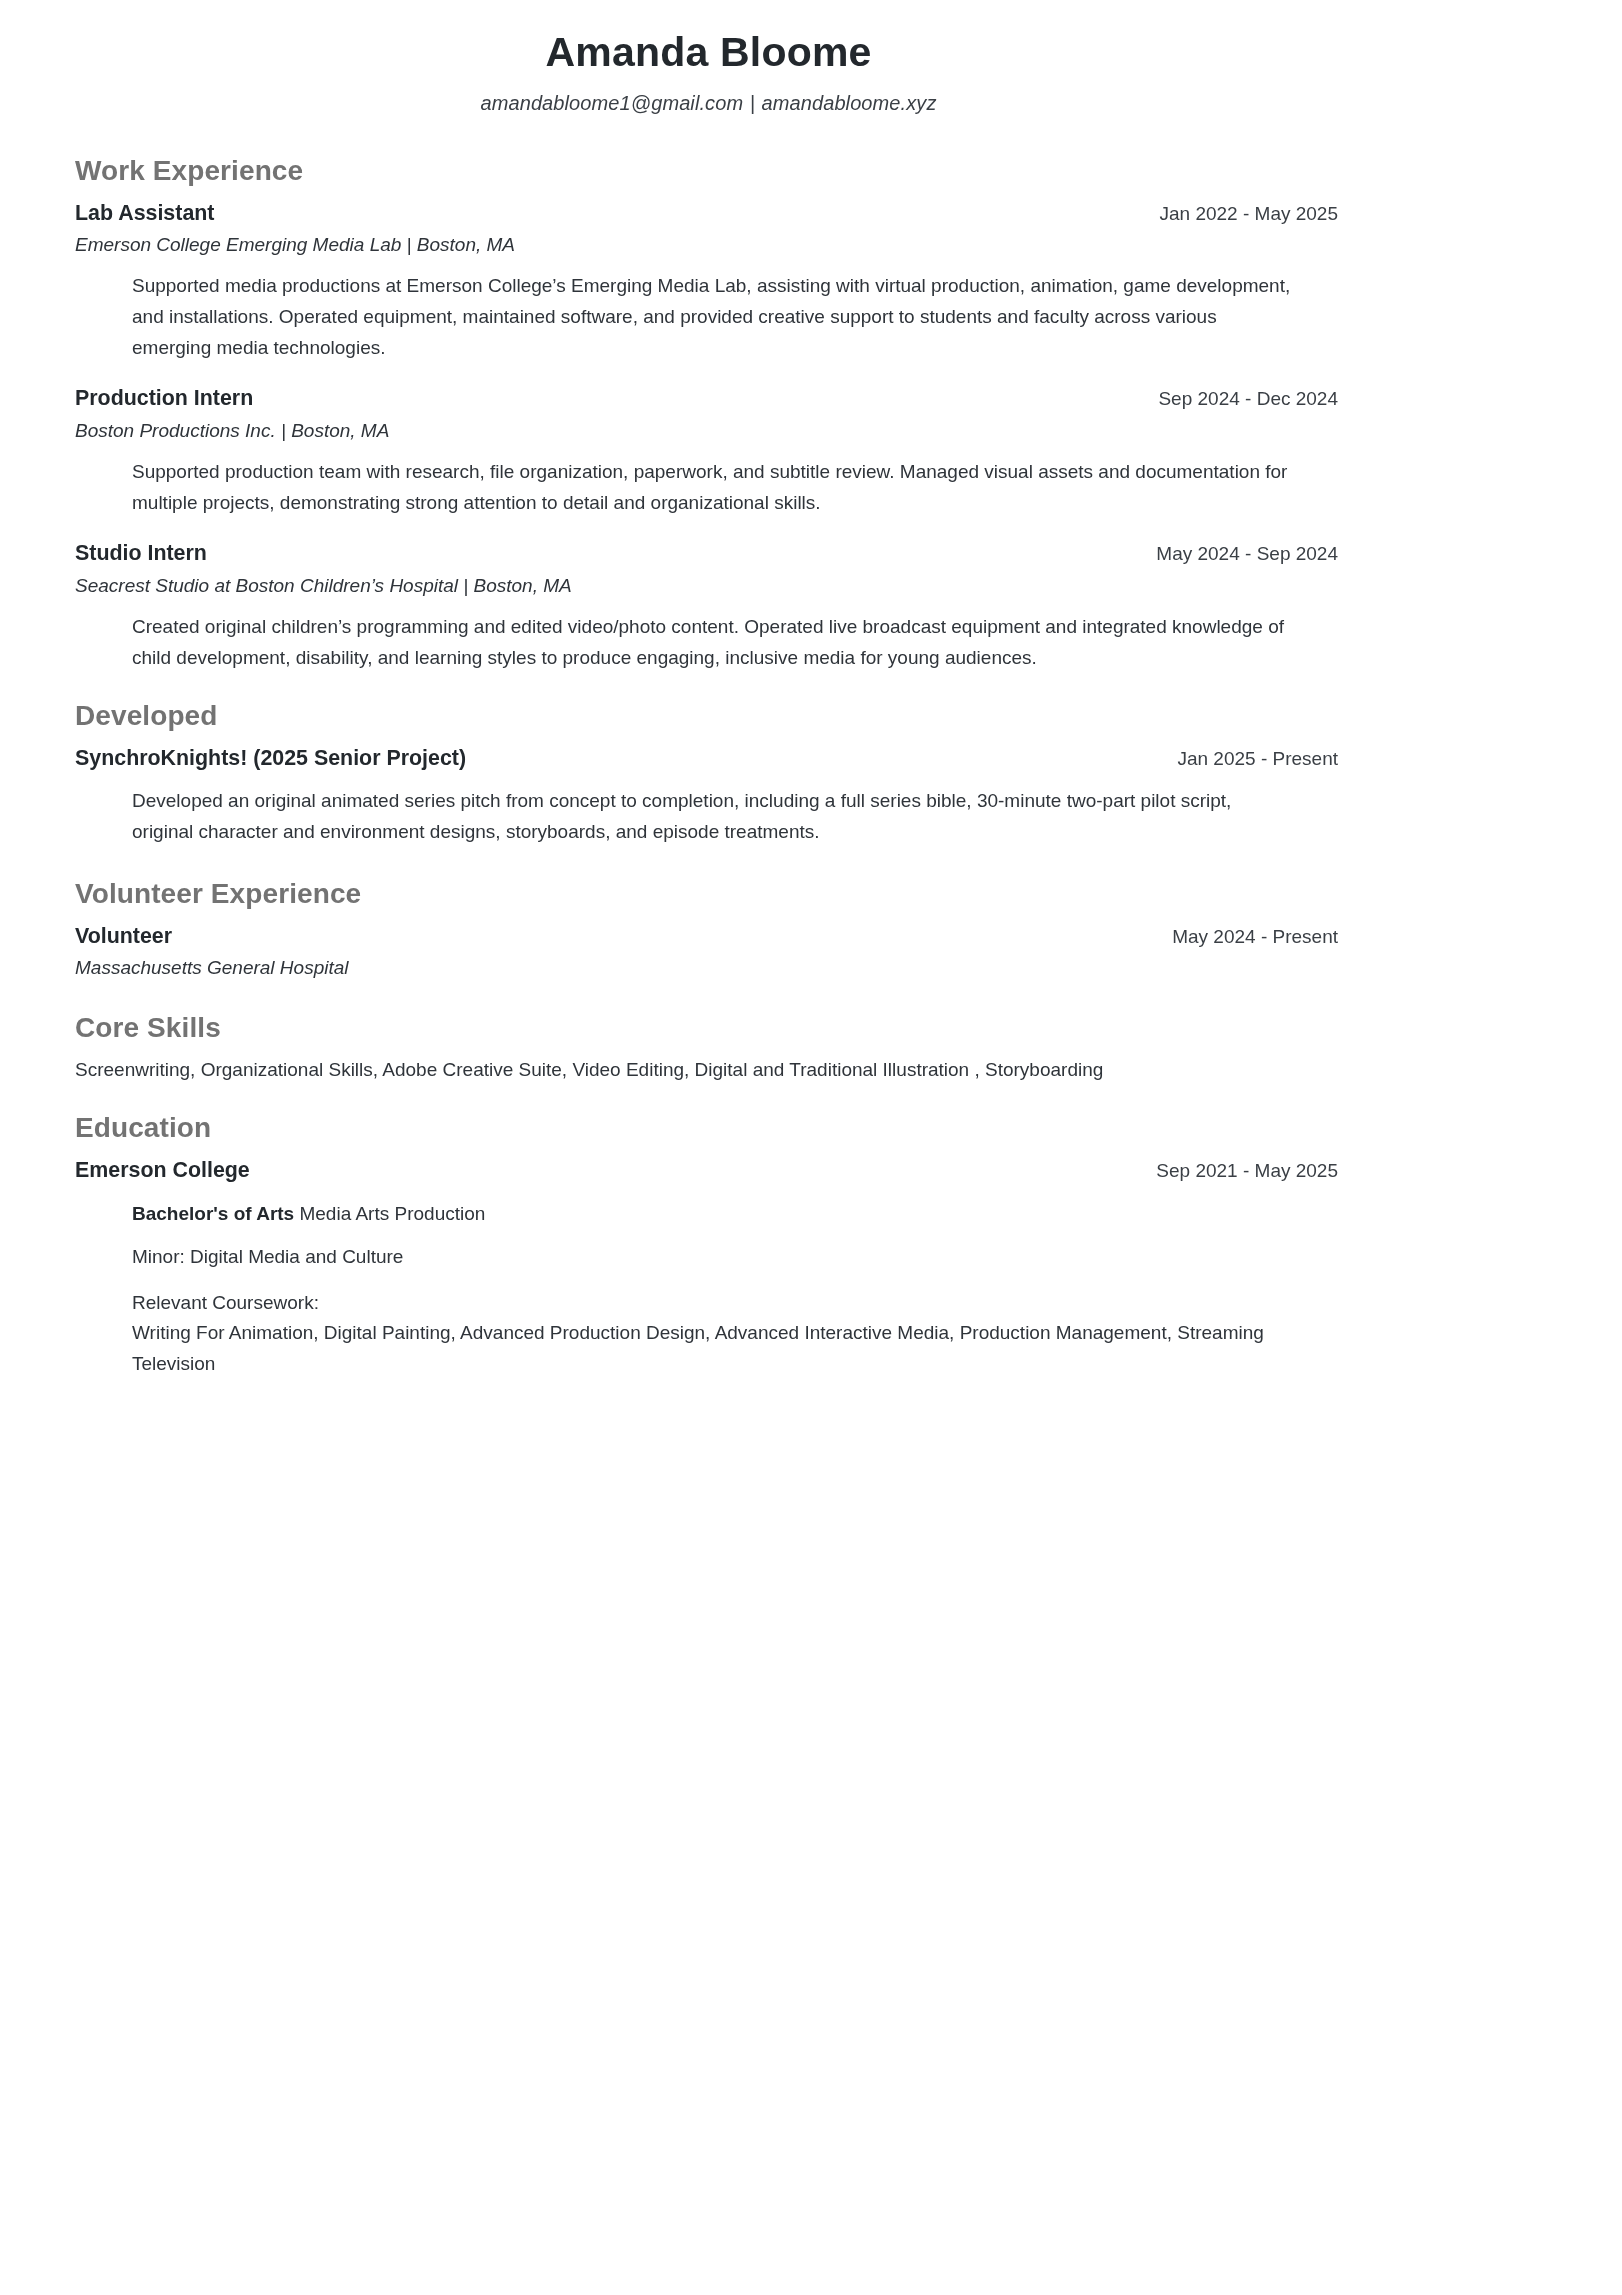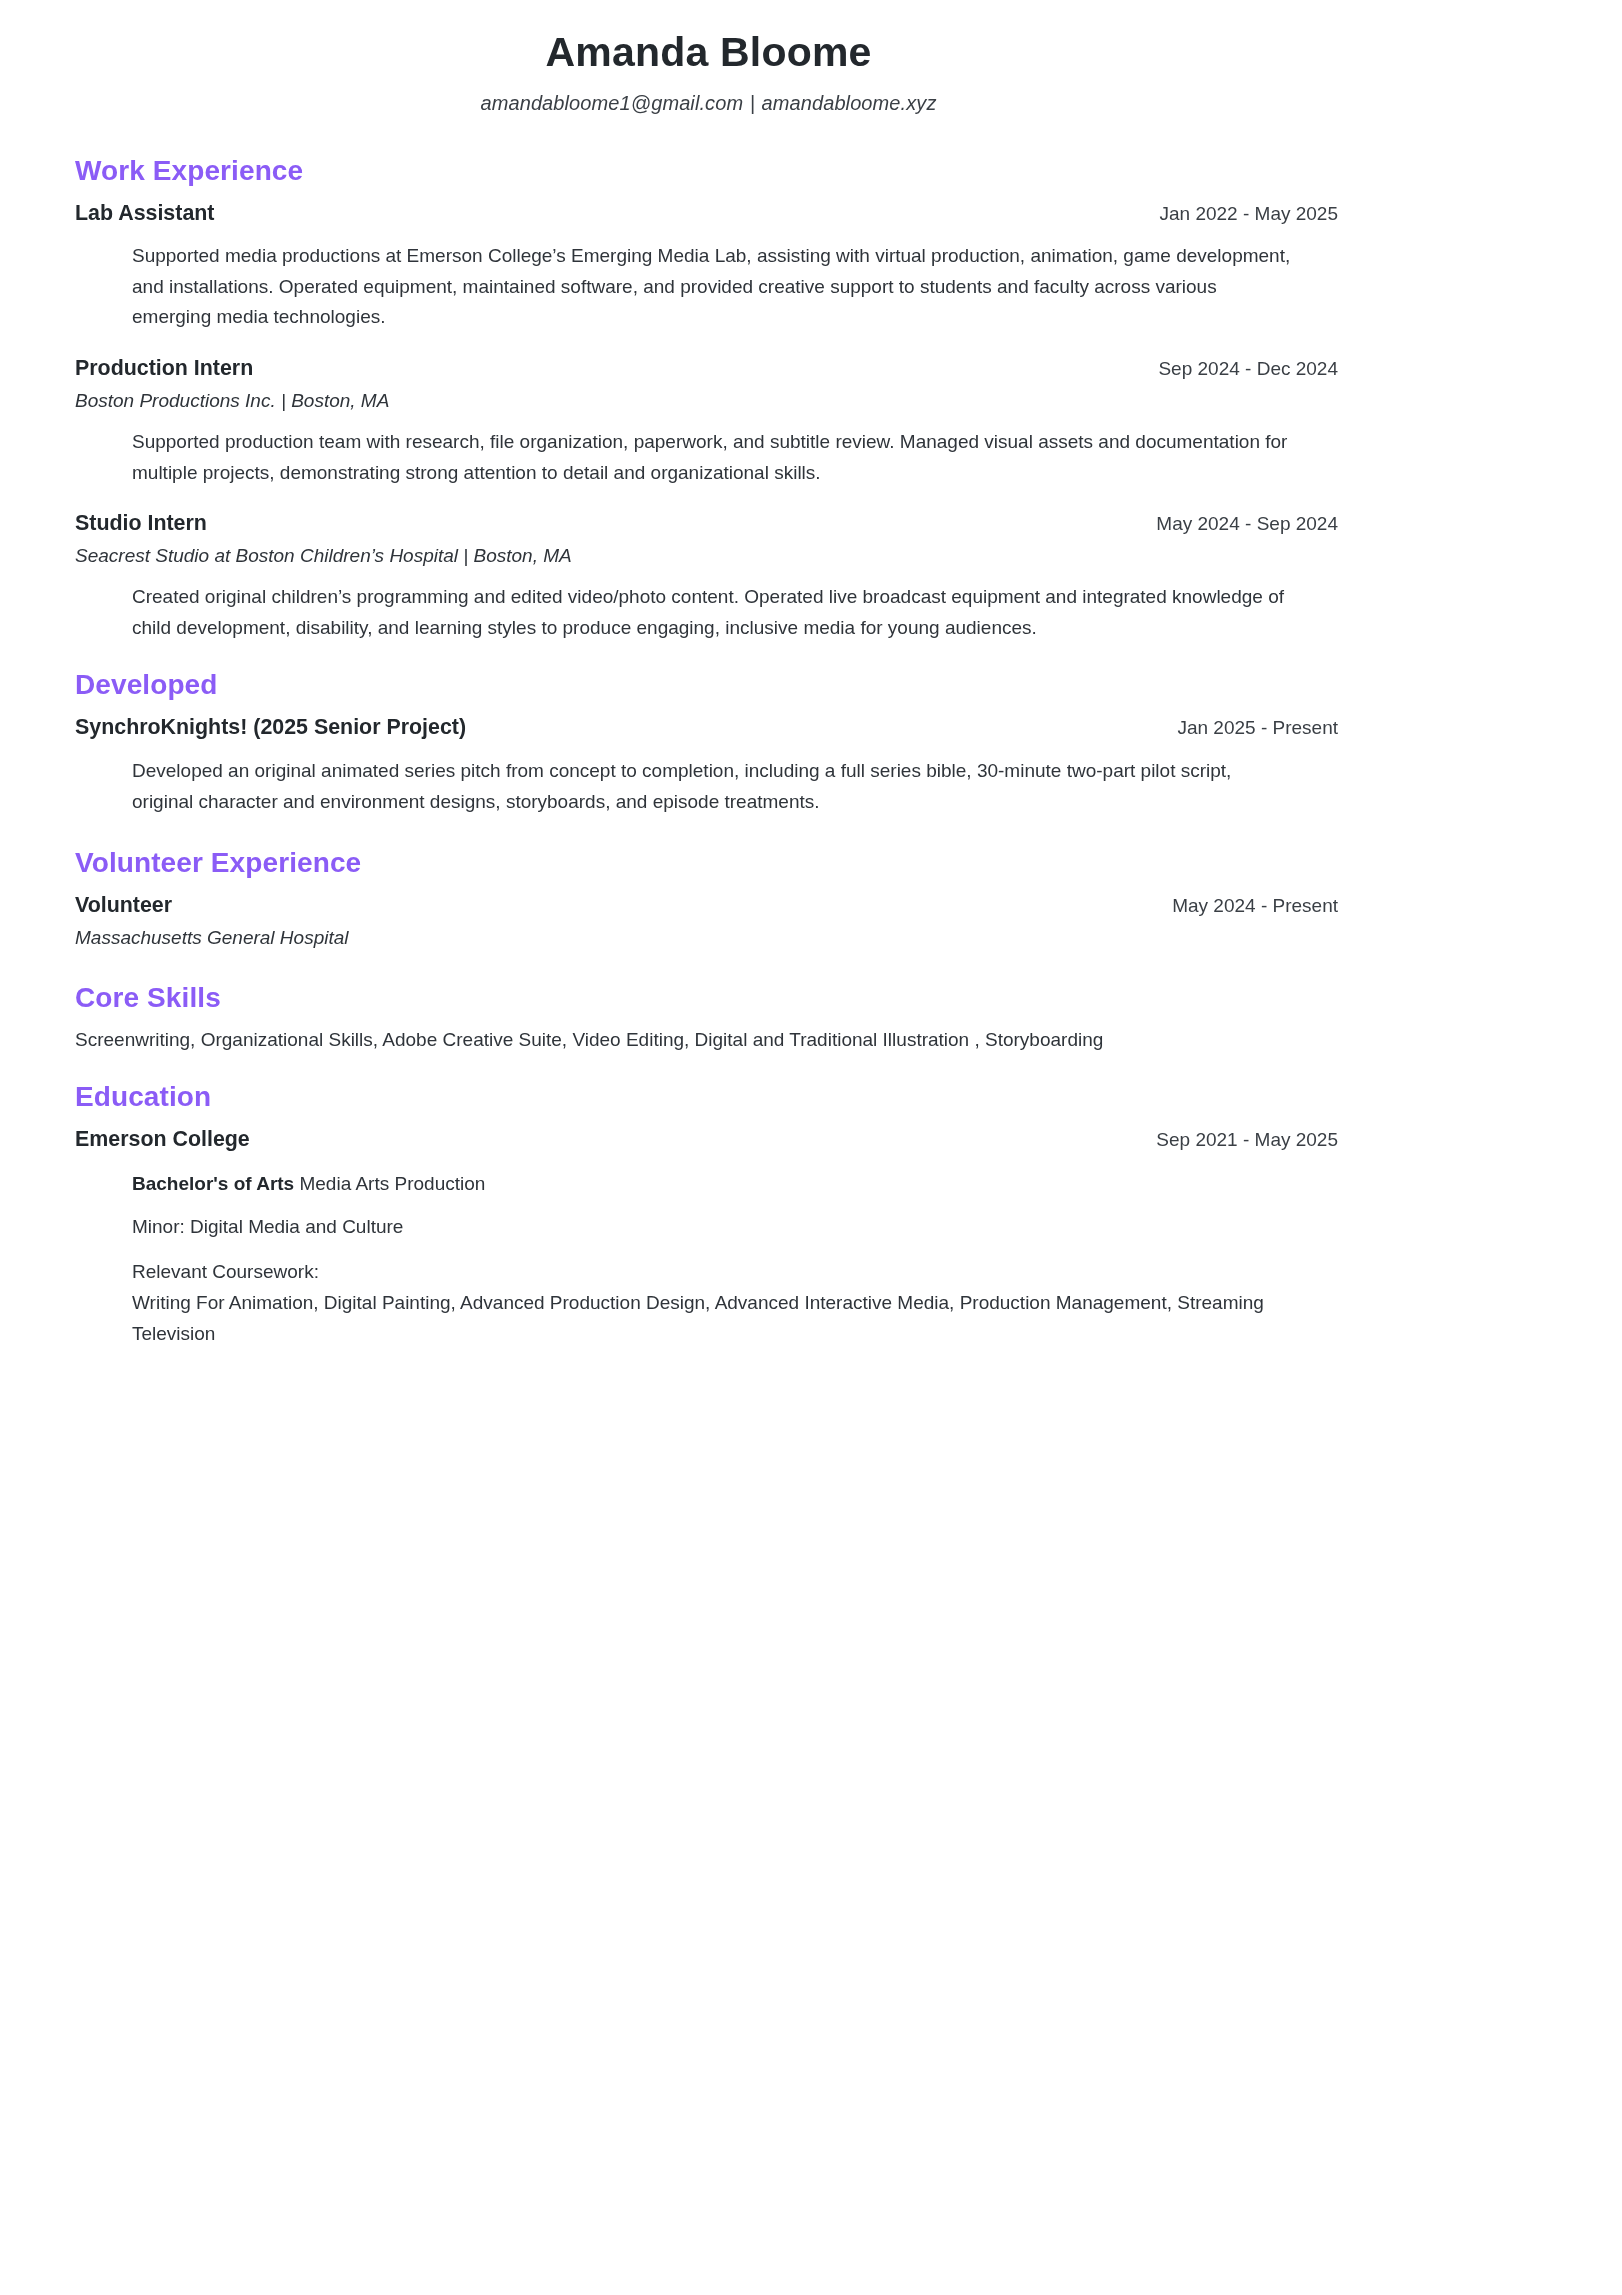--- a/index.html
+++ b/index.html
@@ -49,21 +49,21 @@
     color: #3a3f45;
   }
 
   
   .section {
     margin-bottom: 6.5px;
   }
   .section-title {
     font-size: 28px;
     font-weight: bold;
-    color: #8b5cf6;
+    color: #737373;
     margin: 0 0 13px 0;
     padding-left: 9px;
     letter-spacing: 0.1px;
   }
   .entry {
     padding-left: 9px;
     margin-bottom: 22px;
     position: relative;
   }
   .entry-head {
@@ -162,20 +162,21 @@
     </div>
 
     <div class="section sec-work">
       <h2 class="section-title">Work Experience</h2>
 
       <div class="entry">
         <div class="entry-head">
           <div class="entry-title">Lab Assistant</div>
           <div class="entry-date">Jan 2022 - May 2025</div>
         </div>
+        <div class="entry-sub">Emerson College Emerging Media Lab | Boston, MA</div>
         <div class="entry-desc">Supported media productions at Emerson College’s Emerging Media Lab, assisting with virtual production, animation, game development, and installations. Operated equipment, maintained software, and provided creative support to students and faculty across various emerging media technologies.</div>
       </div>
 
       <div class="entry">
         <div class="entry-head">
           <div class="entry-title">Production Intern</div>
           <div class="entry-date">Sep 2024 - Dec 2024</div>
         </div>
         <div class="entry-sub">Boston Productions Inc. | Boston, MA</div>
         <div class="entry-desc">Supported production team with research, file organization, paperwork, and subtitle review. Managed visual assets and documentation for multiple projects, demonstrating strong attention to detail and organizational skills.</div>

